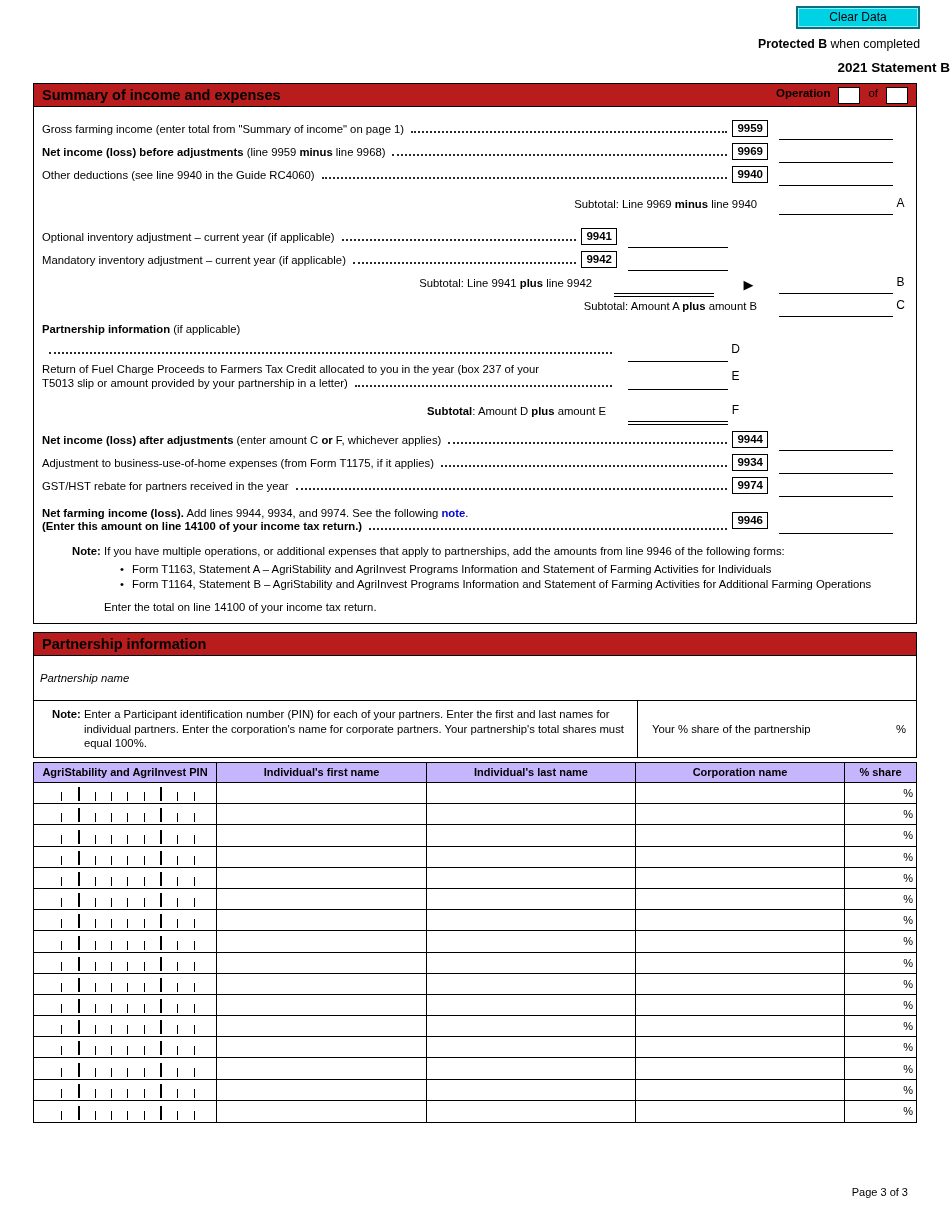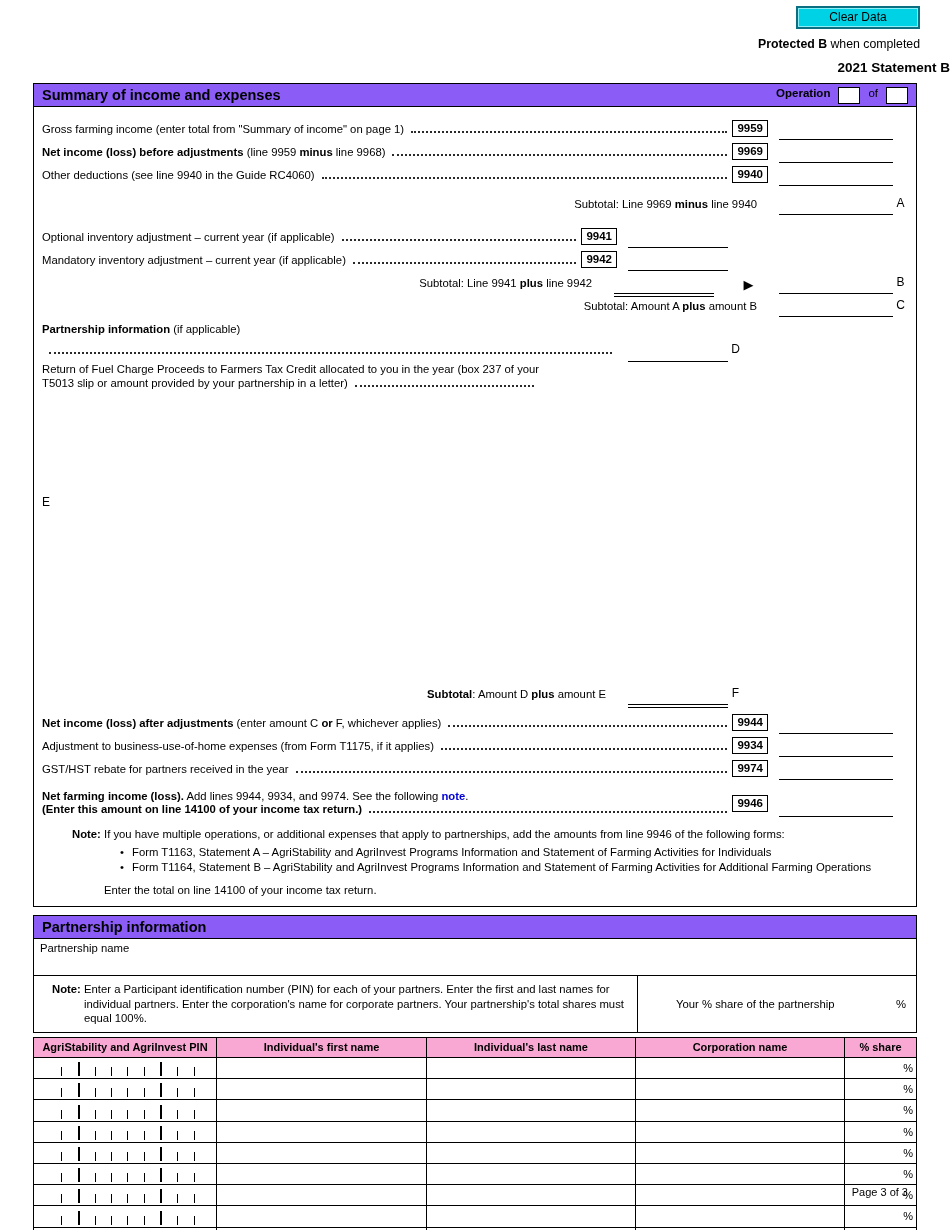--- a/index.html
+++ b/index.html
@@ -6,27 +6,27 @@
   html,body{background:#fff;}
   body{width:950px;height:1230px;position:relative;font-family:"Liberation Sans",sans-serif;color:#000;font-size:11.3px;}
   b{font-weight:bold;}
   .topbar{padding:6px 30px 0 33px;text-align:right;}
   .clearbtn{display:inline-block;width:124px;padding:2px 0 3px;text-align:center;font-size:12px;
     font-family:"Liberation Sans",sans-serif;background:#00d2e6;border:2px solid #0a6f80;
     box-shadow:inset 0 0 0 1px #8eeef8;cursor:pointer;}
   .protected{margin:8px 30px 0 0;text-align:right;font-size:12.3px;}
   .title{text-align:right;font-weight:bold;font-size:13.5px;margin:9px 0 8px;}
   .box{margin:0 33px;border:1.6px solid #000;}
-  .bar{background:#8b5cf6;border-bottom:1.6px solid #000;display:flex;align-items:center;padding:2px 8px;min-height:23px;}
+  .bar{background:#b91c1c;border-bottom:1.6px solid #000;display:flex;align-items:center;padding:2px 8px;min-height:23px;}
   .bar-title{font-weight:bold;font-size:14.5px;}
   .op{margin-left:auto;display:flex;align-items:flex-start;gap:8px;font-size:11.5px;}
   .opbox{width:22px;height:17px;background:#fff;border:1.3px solid #000;}
   .sbody{padding:10px 8px 6px;}
   .frow{display:flex;align-items:center;min-height:23px;}
-  .bot{align-items:flex-start;flex-direction:column;}
+  .bot{align-items:center;}
   .flex1{flex:1;}
   .tr{text-align:right;padding-right:11px;}
   .leader{flex:1;height:12px;border-bottom:2px dotted #2a2a2a;margin:0 5px 0 7px;transform:translateY(-2px);}
   .codebox{border:1.6px solid #000;font-weight:bold;padding:0 4px;line-height:15px;font-size:11.5px;flex:0 0 auto;}
   .amt{flex:0 0 114px;height:15px;border-bottom:1.2px solid #000;align-self:center;margin-left:11px;transform:translateY(4px);}
   .amt.mid{flex-basis:100px;}
   .amt.thick{border-bottom-width:2.4px;}
   .amt.dbl{position:relative;}
   .amt.dbl::after{content:"";position:absolute;left:0;right:0;bottom:-4px;border-top:1.2px solid #000;}
   .amt.bottom{align-self:flex-end;transform:none;margin-bottom:3px;}
@@ -36,27 +36,27 @@
   .blue{color:#0000d8;}
   .mt6{margin-top:6px;justify-content:center;}.mt10{margin-top:10px;}
   .twoline{line-height:13.5px;padding:3px 0;}
   .noteblk{padding:7px 0 0 20px;line-height:15px;}
   .hangnote{padding-left:42px;text-indent:-32px;}
   .bullets{padding-left:78px;margin-top:3px;line-height:15px;}
   .bullet{display:flex;max-width:788px;}
   .bdot{flex:0 0 12px;}
   .note-end{padding:9px 0 4px 62px;}
   .psec{margin:8px 33px 0;border:1.6px solid #000;}
-  .pname{min-height:37px;border-bottom:1.4px solid #000;padding:3px 6px;}
-  .pnote{display:flex;min-height:56px;gap:24px;}
+  .pname{min-height:37px;border-bottom:1.4px solid #000;padding:16px 6px;font-style:italic;}
+  .pnote{display:flex;min-height:56px;}
   .pnote-left{flex:0 0 604px;border-right:1.4px solid #000;padding:6px 12px 6px 8px;line-height:14.5px;}
   .pnote-right{flex:1;display:flex;align-items:center;padding:0 8px 0 14px;}
   .pr-pct{margin-left:auto;padding-right:2px;}
   .ptable{margin:4px 33px 0;border:1.6px solid #000;font-size:11px;}
-  .phead{display:flex;background:#f9a8d4;border-bottom:1px solid #000;font-weight:bold;text-align:center;}
+  .phead{display:flex;background:#c4b5fd;border-bottom:1px solid #000;font-weight:bold;text-align:center;}
   .hcell{padding:3px 2px 4px;border-right:1px solid #000;}
   .c1{flex:0 0 183px;}.c2{flex:0 0 210px;}.c3{flex:0 0 209px;}.c4{flex:0 0 209px;}
   .c5{flex:1;border-right:none;}
   .prow{display:flex;height:21.2px;border-bottom:1px solid #000;}
   .prow:last-child{border-bottom:none;}
   .pcell{border-right:1px solid #000;height:100%;}
   .pcell.c5{border-right:none;}
   .share{display:flex;align-items:center;justify-content:flex-end;padding-right:3px;}
   .comb{display:flex;align-items:flex-end;height:100%;padding:0 6px 2px 12px;}
   .seg{flex:1;border-left:1px solid #000;height:9px;}

